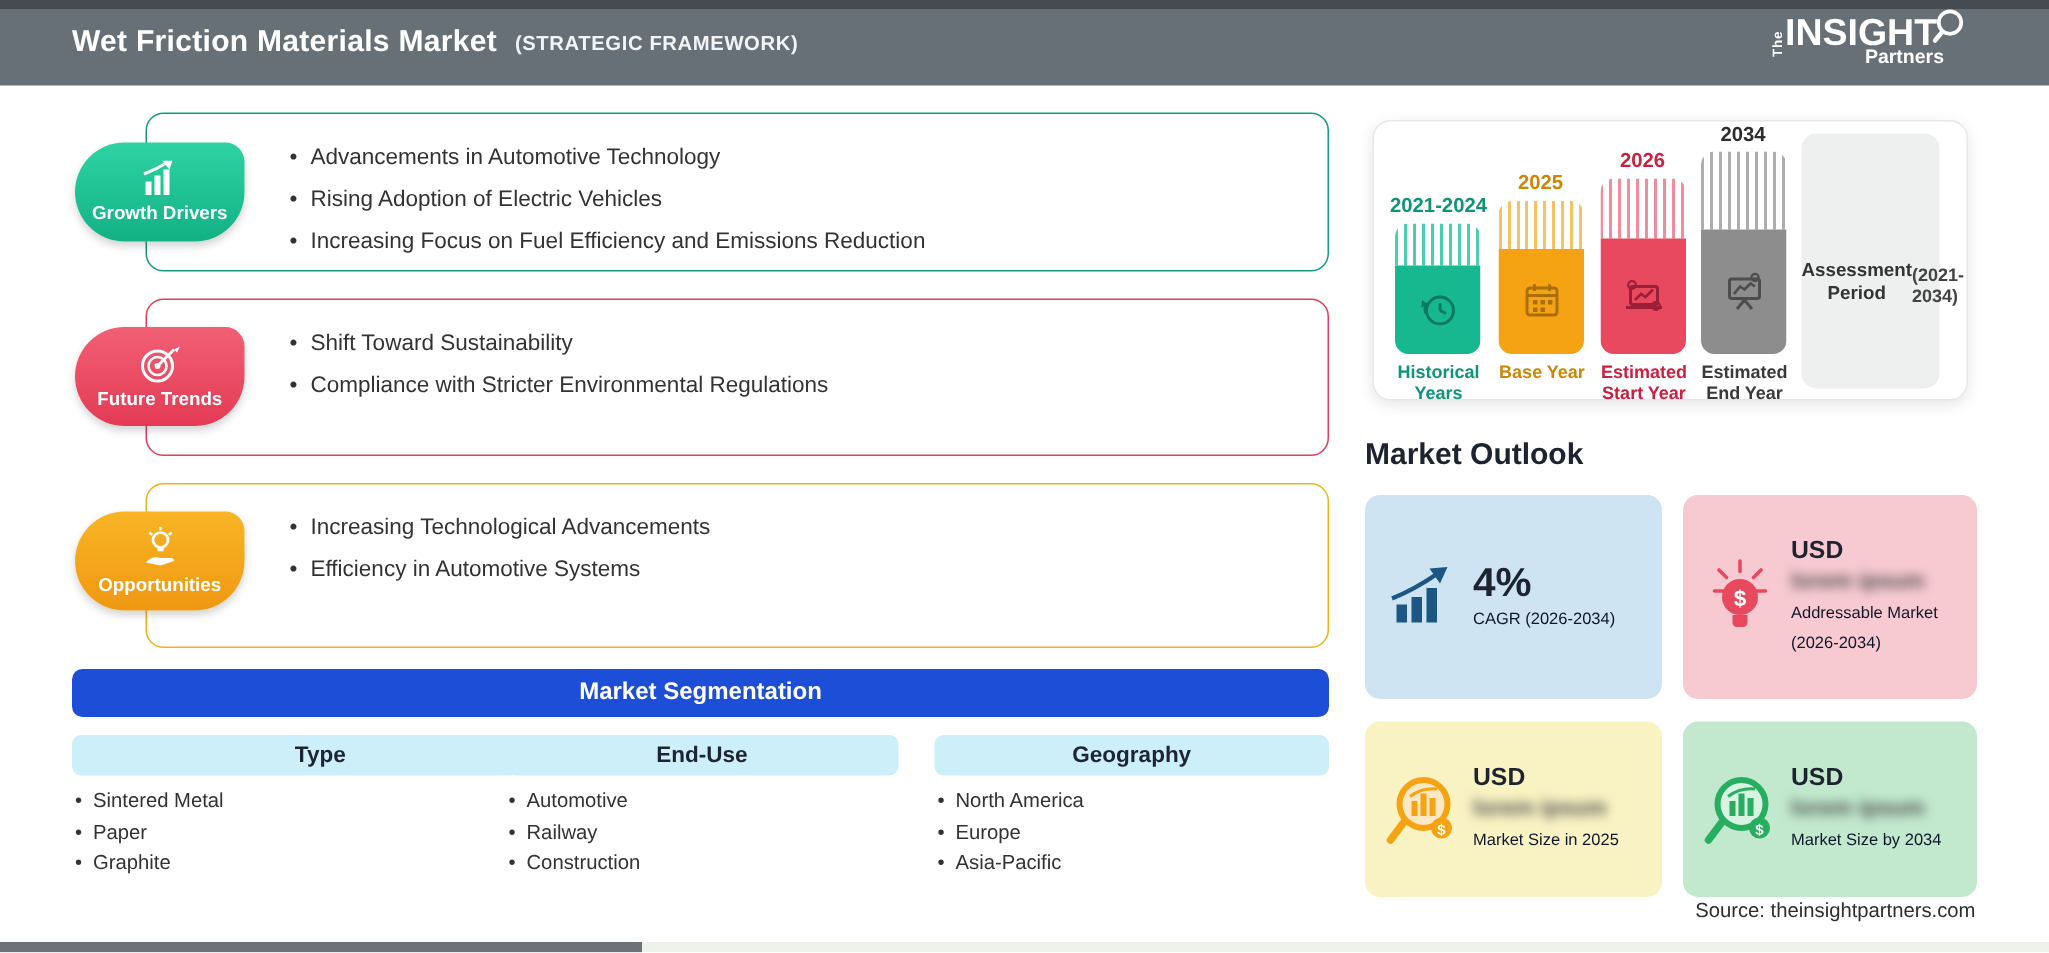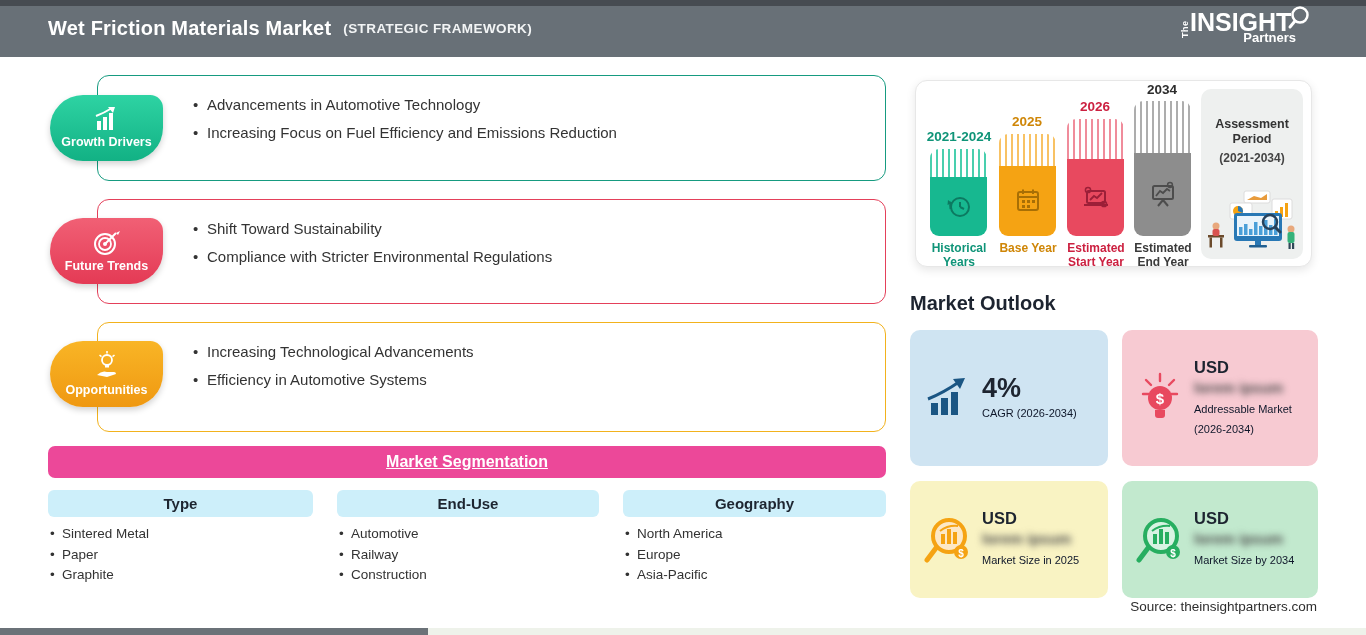--- a/index.html
+++ b/index.html
@@ -30,25 +30,25 @@
 
   .badge{position:absolute;left:50px;width:113px;height:66px;z-index:3;display:flex;flex-direction:column;
          align-items:center;justify-content:center;border-radius:36px 14px 36px 36px;
          box-shadow:0 3px 6px rgba(0,0,0,.18);}
   .badge.gd{top:95px;background:linear-gradient(180deg,#2ed3a3,#12b184);}
   .badge.ft{top:218px;background:linear-gradient(180deg,#f16075,#e43a55);}
   .badge.op{top:341px;background:linear-gradient(180deg,#f9b526,#ef9811);}
   .badge-label{color:#fff;font-size:12.5px;font-weight:bold;margin-top:2px;}
 
   
-  .seg-bar{position:absolute;left:48px;top:446px;width:838px;height:32px;background:#ec4899;border-radius:7px;
-           display:flex;align-items:center;justify-content:center;color:#fff;font-size:16px;font-weight:bold;text-decoration:underline;}
+  .seg-bar{position:absolute;left:48px;top:446px;width:838px;height:32px;background:#1d4ed8;border-radius:7px;
+           display:flex;align-items:center;justify-content:center;color:#fff;font-size:16px;font-weight:bold;}
   .seg-head{position:absolute;top:490px;height:27px;background:#cdeffa;border-radius:6px;display:flex;
             align-items:center;justify-content:center;font-size:15px;font-weight:bold;color:#1d2530;}
-  .seg-head.c1{left:48px;width:265px;}
+  .seg-head.c1{left:48px;width:265px;padding-left:33px;}
   .seg-head.c2{left:337px;width:262px;}
   .seg-head.c3{left:623px;width:263px;}
   .seg-list{position:absolute;top:524px;list-style:none;margin:0;padding:0;}
   .seg-list.c1{left:50px;} .seg-list.c2{left:339px;} .seg-list.c3{left:625px;}
   .seg-list li{font-size:13.5px;color:#333;line-height:20.5px;position:relative;padding-left:12px;}
   .seg-list li::before{content:"•";position:absolute;left:0;color:#333;}
 
   
   .tl-panel{position:absolute;left:915px;top:80px;width:395px;height:185px;background:#fff;border:1px solid #e7e7e7;
             border-radius:12px;box-shadow:0 3px 10px rgba(0,0,0,.10);}
@@ -70,22 +70,22 @@
   .tl-year{position:absolute;width:90px;text-align:center;font-size:13.5px;font-weight:bold;}
   .tl-year.y1{left:-2px;top:48px;color:#0f9478;}
   .tl-year.y2{left:66px;top:33px;color:#cf8607;}
   .tl-year.y3{left:134px;top:18px;color:#cc2040;}
   .tl-year.y4{left:201px;top:1px;color:#2d2d2d;}
   .tl-label{position:absolute;top:160px;width:76px;text-align:center;font-size:12px;font-weight:bold;line-height:14px;}
   .tl-label.l1{left:5px;color:#0f9478;}
   .tl-label.l2{left:74px;color:#cf8607;}
   .tl-label.l3{left:142px;color:#cc2040;}
   .tl-label.l4{left:209px;color:#3a3a3a;}
-  .assess{position:absolute;left:285px;top:8px;width:102px;height:170px;background:#eef0ef;border-radius:10px;
-          display:flex;flex-direction:column;align-items:center;padding-top:28px;box-sizing:border-box;}
+  .assess{position:absolute;left:285px;top:8px;width:92px;height:170px;background:#eef0ef;border-radius:10px;
+          display:flex;flex-direction:row;align-items:center;padding-top:28px;box-sizing:border-box;}
   .assess-title{font-size:12.5px;font-weight:bold;color:#333;text-align:center;line-height:15px;width:80px;}
   .assess-range{font-size:12px;font-weight:bold;color:#444;margin-top:4px;}
   .assess-illu{margin-top:auto;margin-bottom:8px;}
 
   
   .mo-heading{position:absolute;left:910px;top:292px;font-size:20px;font-weight:bold;color:#1d2430;}
   .mo-card{position:absolute;border-radius:10px;display:flex;align-items:center;box-sizing:border-box;padding:10px 10px 10px 12px;}
   .mo-card.card1{left:910px;top:330px;width:198px;height:136px;background:#cfe4f2;}
   .mo-card.card2{left:1122px;top:330px;width:196px;height:136px;background:#f7cad2;}
   .mo-card.card3{left:910px;top:481px;width:198px;height:117px;background:#f9f3c3;}
@@ -122,20 +122,21 @@
       <svg class="logo-ring" width="26" height="26" viewBox="0 0 26 26">
         <circle cx="14" cy="10" r="7.5" fill="none" stroke="#ffffff" stroke-width="2.5"></circle>
         <line x1="9" y1="16" x2="4" y2="22" stroke="#ffffff" stroke-width="3" stroke-linecap="round"></line>
       </svg>
     </div>
   </div>
 
   <div class="fw-box gd">
     <ul class="fw-list">
       <li>Advancements in Automotive Technology</li>
+      <li>Rising Adoption of Electric Vehicles</li>
       <li>Increasing Focus on Fuel Efficiency and Emissions Reduction</li>
     </ul>
   </div>
   <div class="badge gd">
     <svg width="34" height="26" viewBox="0 0 34 26">
       <rect x="7" y="14" width="4" height="9" fill="#fff"></rect>
       <rect x="13" y="10" width="4" height="13" fill="#fff"></rect>
       <rect x="19" y="6" width="4" height="17" fill="#fff"></rect>
       <path d="M6 9 Q14 6 22 1" fill="none" stroke="#fff" stroke-width="2"></path>
       <path d="M18 0 L25 0 L23 6 Z" fill="#fff"></path>

